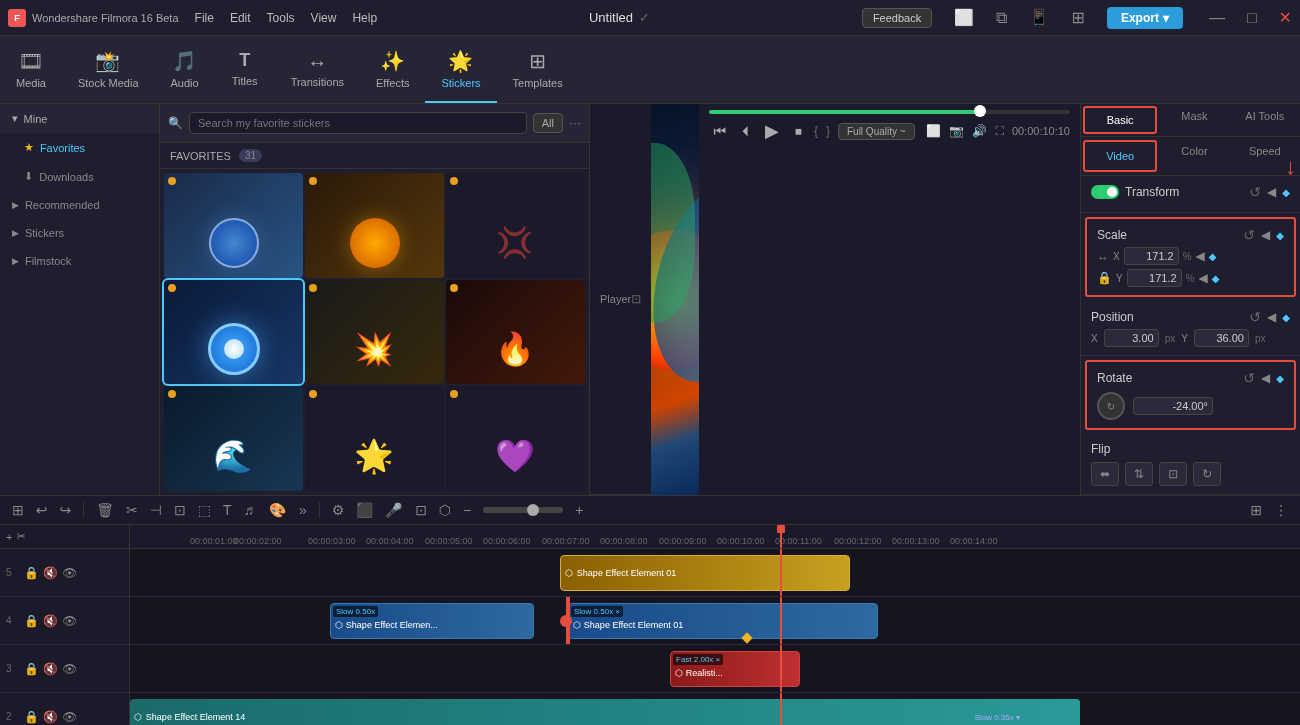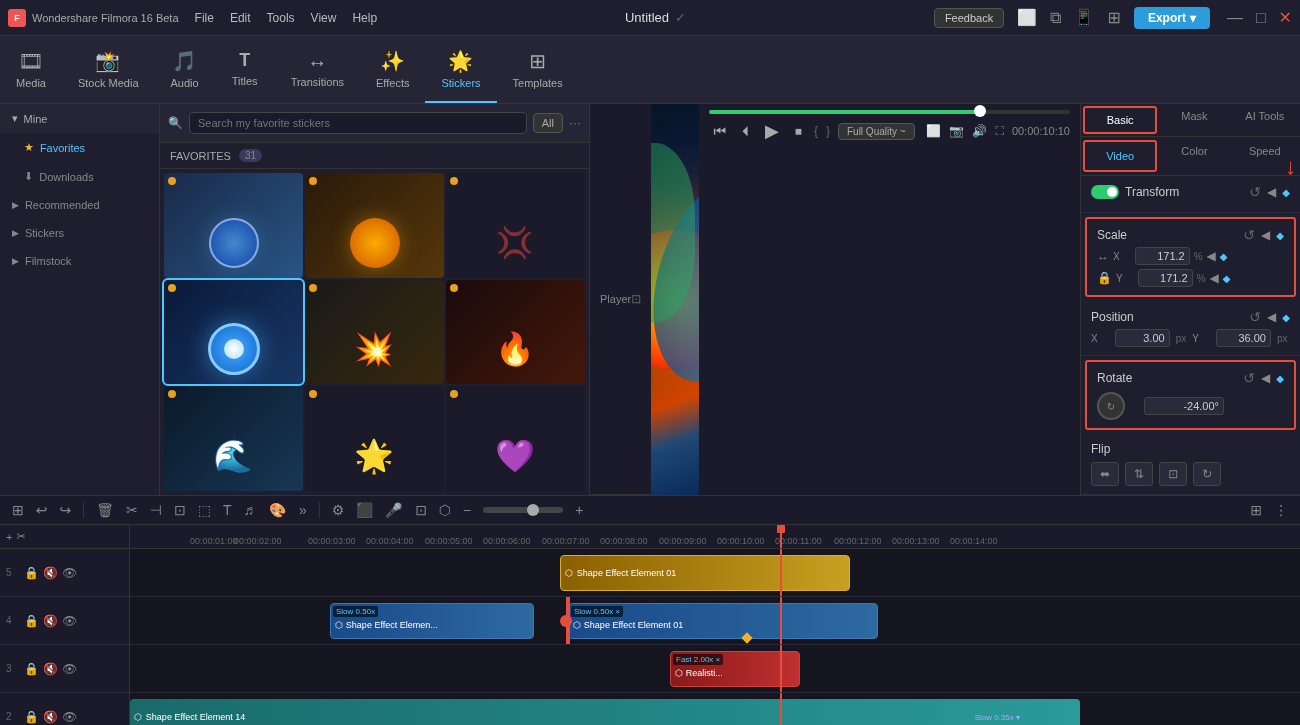--- a/index.html
+++ b/index.html
@@ -5,21 +5,21 @@
     * { box-sizing: border-box; margin: 0; padding: 0; }
     body { background: #1a1a2e; color: #ccc; font-family: 'Segoe UI', Arial, sans-serif; font-size: 12px; width: 1300px; height: 725px; overflow: hidden; }
 
     
     #topbar { display: flex; align-items: center; background: #1e1e2e; height: 36px; padding: 0 8px; border-bottom: 1px solid #333; }
     #topbar .logo { display: flex; align-items: center; gap: 6px; font-size: 11px; color: #aaa; margin-right: 16px; }
     #topbar .logo .app-icon { width: 18px; height: 18px; background: #e55; border-radius: 3px; display: flex; align-items: center; justify-content: center; color: white; font-size: 9px; font-weight: bold; }
     #topbar .menu-items { display: flex; gap: 16px; font-size: 12px; color: #bbb; }
     #topbar .menu-items span { cursor: pointer; }
     #topbar .title { flex: 1; text-align: center; font-size: 13px; color: #ddd; display: flex; align-items: center; justify-content: center; gap: 6px; }
-    #topbar .right-controls { display: flex; align-items: center; gap: 13px; }
+    #topbar .right-controls { display: flex; align-items: center; gap: 22px; }
     #topbar .feedback-btn { background: #333; border: 1px solid #555; color: #ccc; padding: 3px 10px; border-radius: 4px; font-size: 11px; cursor: pointer; }
     #topbar .export-btn { background: #2d9cdb; border: none; color: white; padding: 4px 14px; border-radius: 4px; font-size: 12px; font-weight: bold; cursor: pointer; display: flex; align-items: center; gap: 4px; }
 
     
     #main-toolbar { display: flex; align-items: stretch; background: #252535; border-bottom: 1px solid #333; height: 68px; }
     .tool-item { display: flex; flex-direction: column; align-items: center; justify-content: center; padding: 8px 16px; cursor: pointer; gap: 4px; color: #aaa; font-size: 11px; border-bottom: 2px solid transparent; min-width: 60px; }
     .tool-item.active { color: #4dc8ff; border-bottom: 2px solid #4dc8ff; }
     .tool-icon { font-size: 20px; }
 
     
@@ -70,21 +70,21 @@
     
     .prop-section { padding: 8px 10px; border-bottom: 1px solid #2a2a3a; }
     .prop-section.highlighted { border: 2px solid #e74c3c; border-radius: 3px; margin: 4px; }
     .prop-row { display: flex; align-items: center; gap: 6px; margin-bottom: 4px; }
     .prop-unit { font-size: 10px; color: #666; }
     .toggle-on { width: 28px; height: 14px; background: #2ecc71; border-radius: 7px; position: relative; cursor: pointer; }
     .toggle-on::after { content: ''; position: absolute; right: 2px; top: 2px; width: 10px; height: 10px; background: white; border-radius: 50%; }
     .section-title { font-size: 12px; color: #ccc; flex: 1; }
     .reset-btn { color: #666; cursor: pointer; font-size: 14px; }
     .diamond-btn { color: #4dc8ff; cursor: pointer; font-size: 10px; }
-    .scale-input { background: #2a2a3a; border: 1px solid #444; border-radius: 3px; padding: 2px 4px; width: 55px; color: #ccc; font-size: 11px; text-align: right; margin-left: 11px; }
+    .scale-input { background: #2a2a3a; border: 1px solid #444; border-radius: 3px; padding: 2px 4px; width: 55px; color: #ccc; font-size: 11px; text-align: right; }
     .rotate-preview { width: 28px; height: 28px; background: #333; border-radius: 50%; border: 2px solid #555; display: flex; align-items: center; justify-content: center; font-size: 10px; color: #888; }
     .flip-btns { display: flex; gap: 6px; }
     .flip-btn { background: #2a2a3a; border: 1px solid #444; border-radius: 3px; padding: 4px 8px; color: #888; cursor: pointer; font-size: 12px; }
 
     
     #timeline { height: 230px; background: #151520; border-top: 1px solid #333; display: flex; flex-direction: column; }
     #timeline-toolbar { display: flex; align-items: center; gap: 4px; padding: 4px 8px; border-bottom: 1px solid #333; background: #1a1a2a; }
     .tl-btn { background: none; border: none; color: #888; cursor: pointer; font-size: 14px; padding: 2px 4px; }
     .tl-separator { width: 1px; height: 16px; background: #333; margin: 0 4px; }
     #timeline-content { display: flex; flex: 1; overflow: hidden; }

